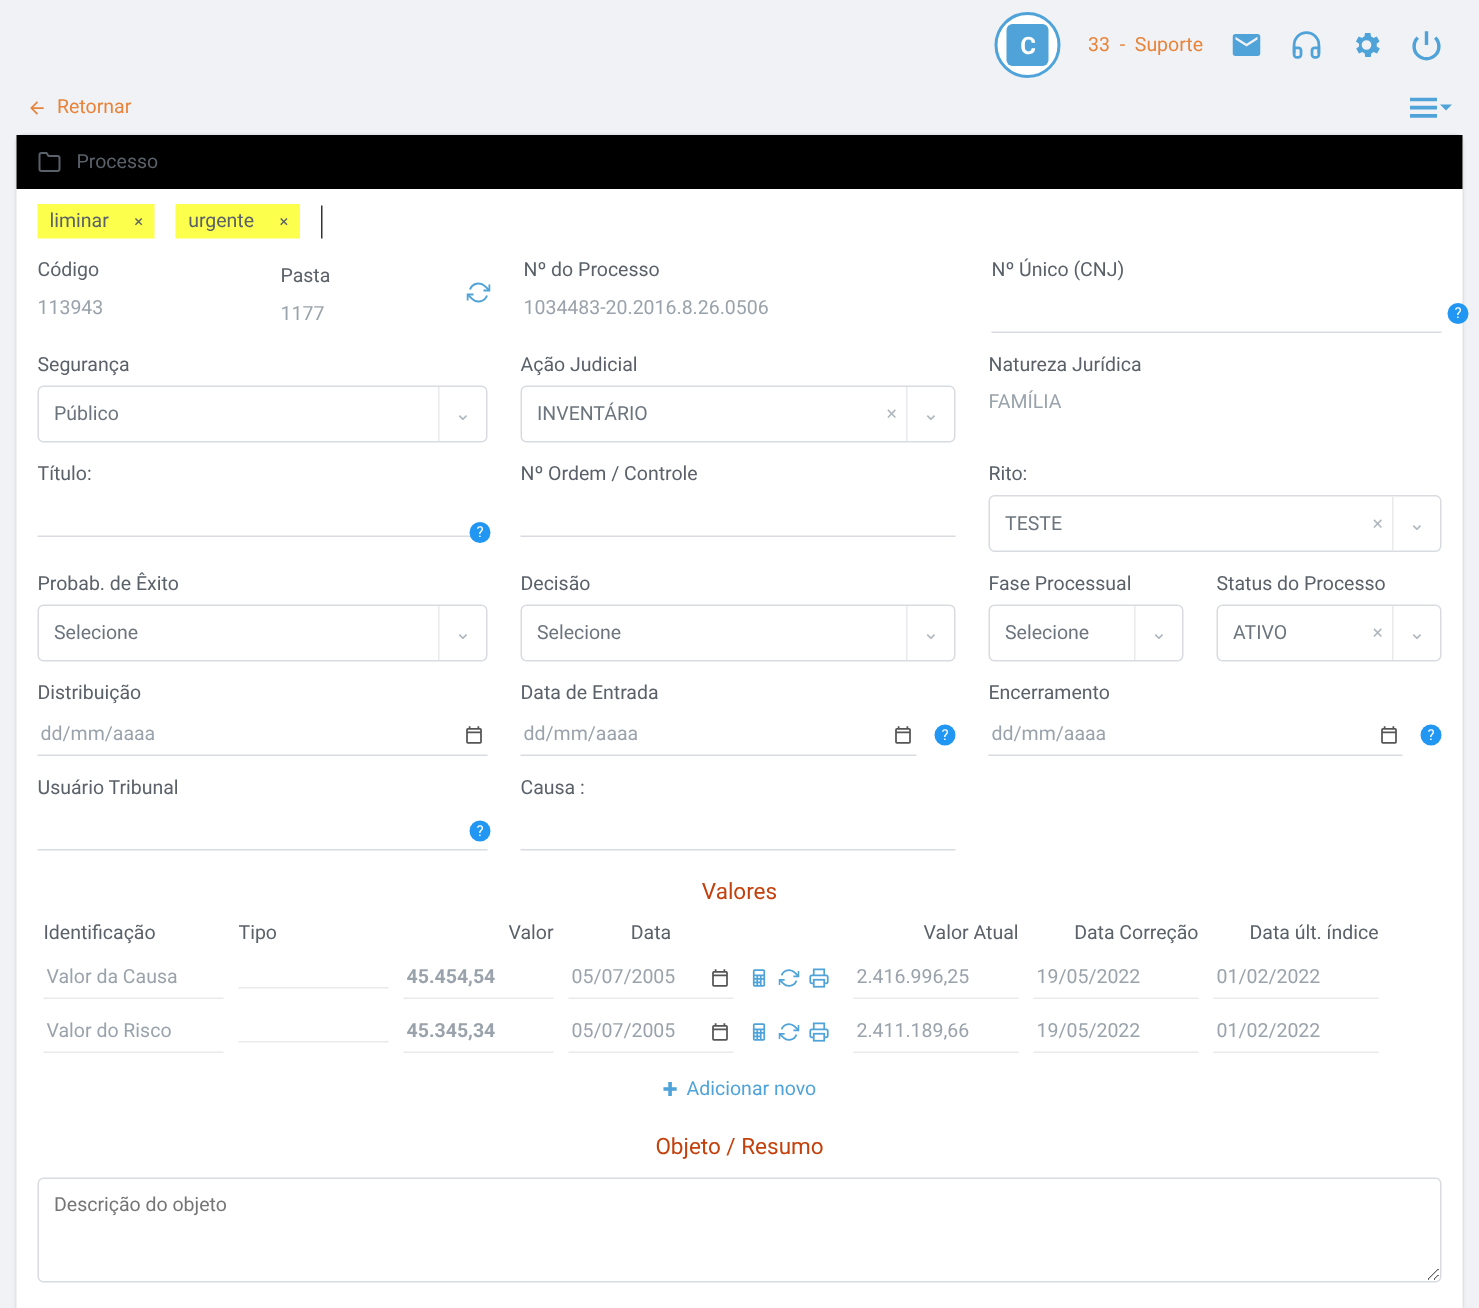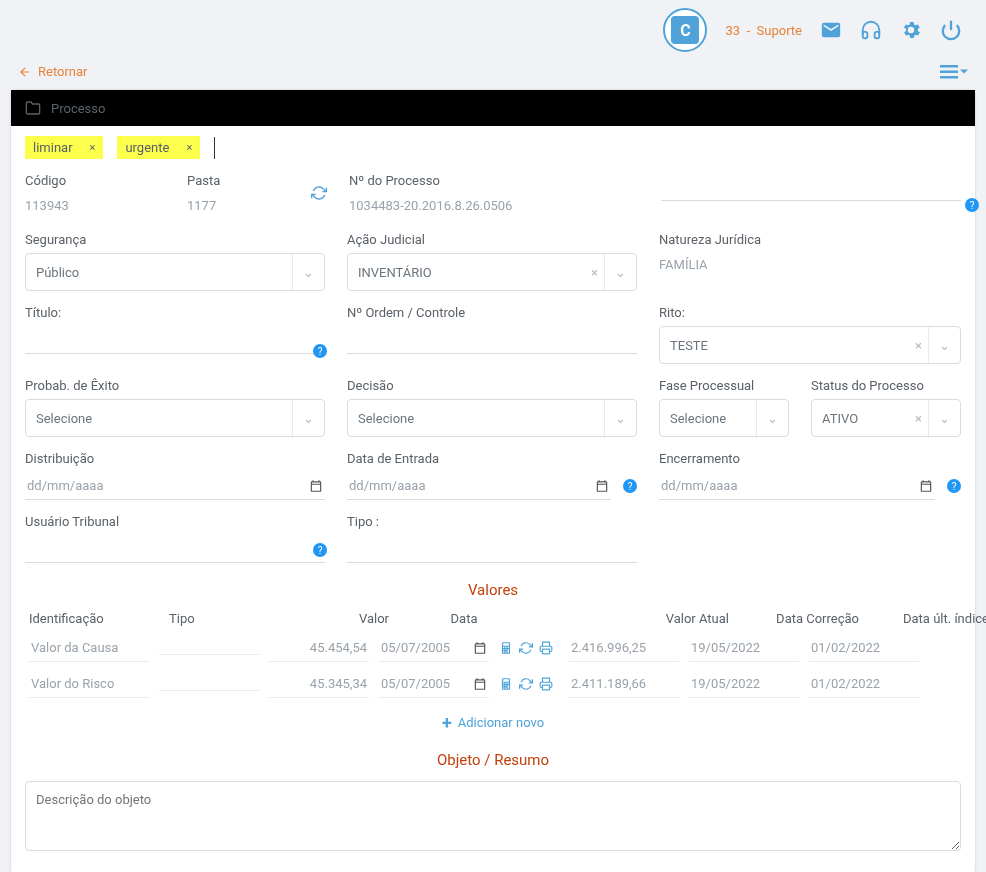--- a/index.html
+++ b/index.html
@@ -26,24 +26,24 @@
 .field input[type=text] { border: none; border-bottom: 1px solid #d8dce0; padding: 6px 2px; font-size: 13px; color: #6c757d; background: transparent; outline: none; width: 100%; }
 .select-box { border: 1px solid #d8dce0; border-radius: 4px; height: 38px; display: flex; align-items: center; padding: 0 10px; color: #6c757d; font-size: 13px; position: relative; background: #fff; }
 .select-box .chev { position: absolute; right: 10px; color: #b0b8bf; border-left: 1px solid #e8eaec; padding-left: 10px; height: 100%; display:flex; align-items:center;}
 .select-box .clear { position: absolute; right: 38px; color: #b0b8bf; cursor: pointer; }
 .date-input { border: none; border-bottom: 1px solid #d8dce0; padding: 6px 2px; font-size: 13px; color: #9aa3ab; display: flex; justify-content: space-between; align-items: center; background: transparent; }
 .help-icon { position: absolute; right: -18px; bottom: 6px; width: 14px; height: 14px; background: #2196f3; border-radius: 50%; color: #fff; font-size: 10px; display: flex; align-items: center; justify-content: center; cursor: pointer; }
 .help-inline { width: 14px; height: 14px; background: #2196f3; border-radius: 50%; color: #fff; font-size: 10px; display: inline-flex; align-items: center; justify-content: center; cursor: pointer; margin-left: 6px; flex-shrink:0;}
 .sync-icon { color: #4fa3d9; cursor: pointer; margin-left: 6px; align-self: center;}
 .person-icon { position: absolute; right: -20px; bottom: 4px; color: #2196f3; cursor: pointer; }
 .divider-title { text-align: center; color: #c2410c; font-size: 15px; margin: 18px 0 12px 0; position: relative; }
-.values-header { display: grid; grid-template-columns: 120px 100px 100px 110px 60px 110px 110px 110px; gap: 20px; padding: 0 4px; margin-bottom: 8px; color: #5a6169; font-size: 13px;}
+.values-header { display: grid; grid-template-columns: 120px 100px 100px 110px 60px 110px 110px 110px; gap: 10px; padding: 0 4px; margin-bottom: 8px; color: #5a6169; font-size: 13px;}
 .values-row { display: grid; grid-template-columns: 120px 100px 100px 110px 60px 110px 110px 110px; gap: 10px; padding: 0 4px; margin-bottom: 8px; align-items: center; }
 .values-row .cell { color: #9aa3ab; font-size: 13px; border-bottom: 1px solid #e8eaec; padding: 6px 2px; }
-.values-row .cell.right { text-align: right; }
+.values-row .cell.right { text-align: left; font-weight: bold; }
 .action-icons { display: flex; gap: 6px; align-items: center; justify-content:flex-start; }
 .action-icons span { color: #4fa3d9; cursor: pointer; font-size: 14px; }
 .add-new { text-align: center; color: #4fa3d9; font-size: 13px; margin: 14px 0; cursor: pointer; display: flex; align-items: center; justify-content: center; gap: 6px; }
 .textarea-box { border: 1px solid #d8dce0; border-radius: 4px; min-height: 70px; padding: 10px; color: #9aa3ab; font-size: 13px; resize: vertical; width: 100%; outline: none; font-family: inherit; }
 svg { display: block; }
 .cal-icon { width:14px; height:14px; color:#555; }
 </style>
 </head>
 <body>
 
@@ -136,20 +136,21 @@
               <path d="M23 4v6h-6M1 20v-6h6"></path>
               <path d="M3.51 9a9 9 0 0114.85-3.36L23 10M1 14l4.64 4.36A9 9 0 0020.49 15"></path>
             </svg>
         </span>
       </div>
       <div class="field" style="width:290px">
         <label>Nº do Processo</label>
         <div class="static-val">1034483-20.2016.8.26.0506</div>
       </div>
       <div class="field" style="flex:1; width:280px;">
+        <label>Nº Único (CNJ)</label>
         <input type="text" style="">
         <span class="help-icon">?</span>
       </div>
     </div>
 
     
     <div class="row">
       <div class="field" style="width:300px">
         <label>Segurança</label>
         <div class="select-box">
@@ -263,21 +264,21 @@
     </div>
 
     
     <div class="row">
       <div class="field" style="width:300px">
         <label>Usuário Tribunal</label>
         <input type="text" style="">
         <span class="help-icon" style="right:-2px;">?</span>
       </div>
       <div class="field" style="width:290px">
-        <label>Tipo :</label>
+        <label>Causa :</label>
         <input type="text" style="">
       </div>
     </div>
 
     
     <div class="divider-title">Valores</div>
 
     <div class="values-header">
       <div>Identificação</div>
       <div>Tipo</div>

